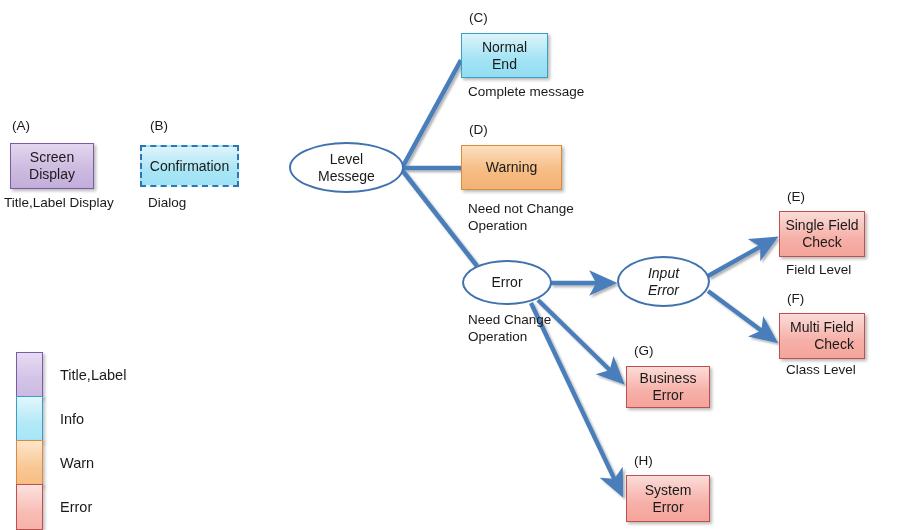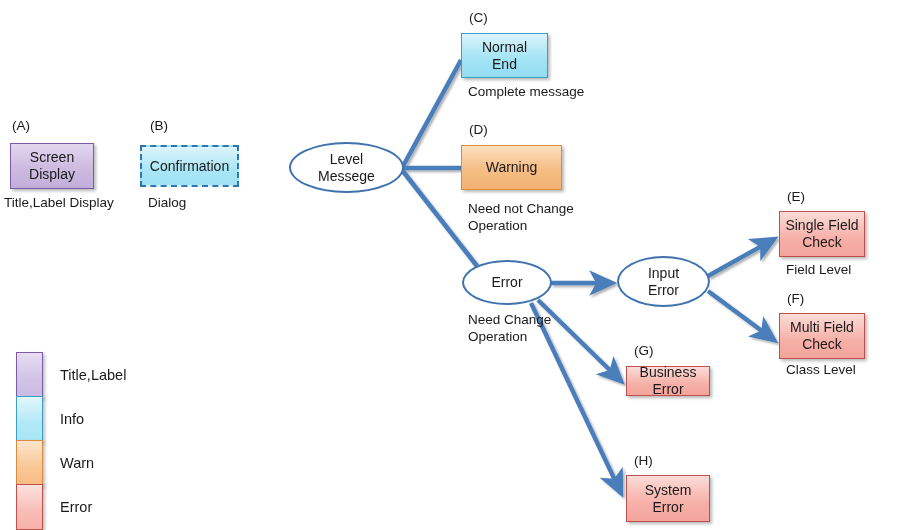--- a/index.html
+++ b/index.html
@@ -157,40 +157,40 @@
   <div class="caption" style="left:468px;top:200px;">Need not Change
 Operation</div>
 
   <div class="ellipse" style="left:462px;top:260px;width:90px;height:45px;">
     <span style="white-space:pre-line;">Error</span>
   </div>
   <div class="caption" style="left:468px;top:311px;">Need Change
 Operation</div>
 
   <div class="ellipse" style="left:617px;top:256px;width:93px;height:51px;">
-    <span style="white-space:pre-line;">Input
+    <span style="white-space:pre-line;font-style:italic;">Input
 Error</span>
   </div>
 
   <div class="tag" style="left:787px;top:189px;">(E)</div>
   <div class="node rect error" style="left:779px;top:211px;width:86px;height:46px;">
     <span style="white-space:pre-line;">Single Field
 Check</span>
   </div>
   <div class="caption" style="left:786px;top:261px;">Field Level</div>
 
   <div class="tag" style="left:787px;top:291px;">(F)</div>
-  <div class="node rect error" style="left:779px;top:313px;width:86px;height:46px;">
+  <div class="node rect error" style="left:779px;top:313px;width:86px;height:46px;text-align:right;">
     <span style="white-space:pre-line;">Multi Field
 Check</span>
   </div>
   <div class="caption" style="left:786px;top:361px;">Class Level</div>
 
   <div class="tag" style="left:634px;top:343px;">(G)</div>
-  <div class="node rect error" style="left:626px;top:366px;width:84px;height:30px;">
+  <div class="node rect error" style="left:626px;top:366px;width:84px;height:42px;">
     <span style="white-space:pre-line;">Business
 Error</span>
   </div>
 
   <div class="tag" style="left:634px;top:453px;">(H)</div>
   <div class="node rect error" style="left:626px;top:475px;width:84px;height:47px;">
     <span style="white-space:pre-line;">System
 Error</span>
   </div>
 

